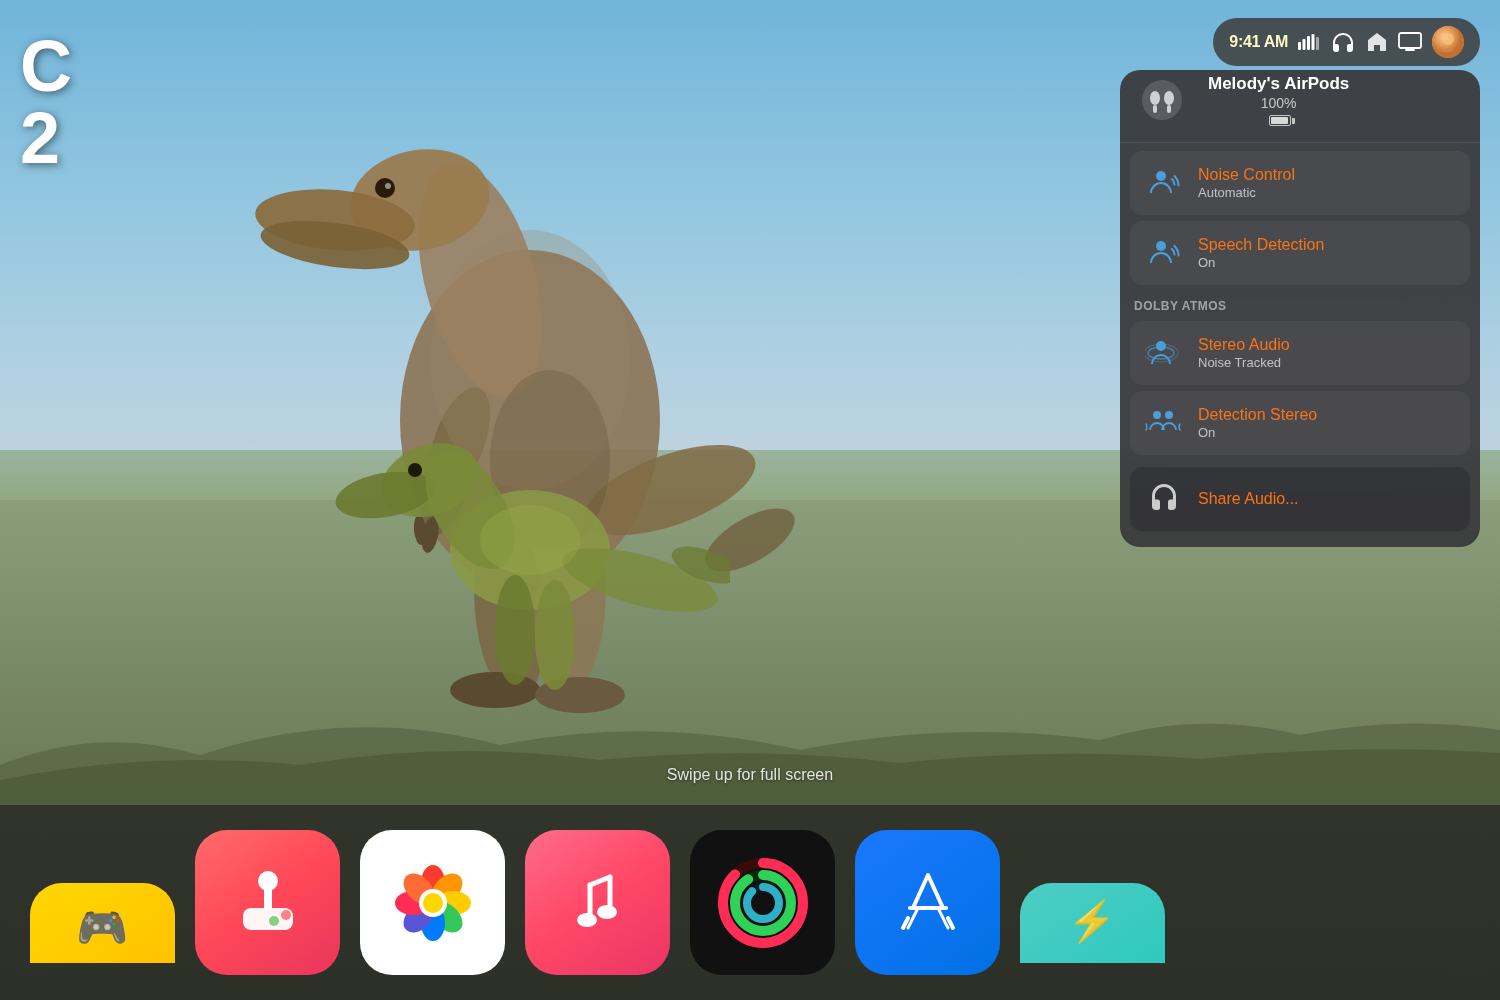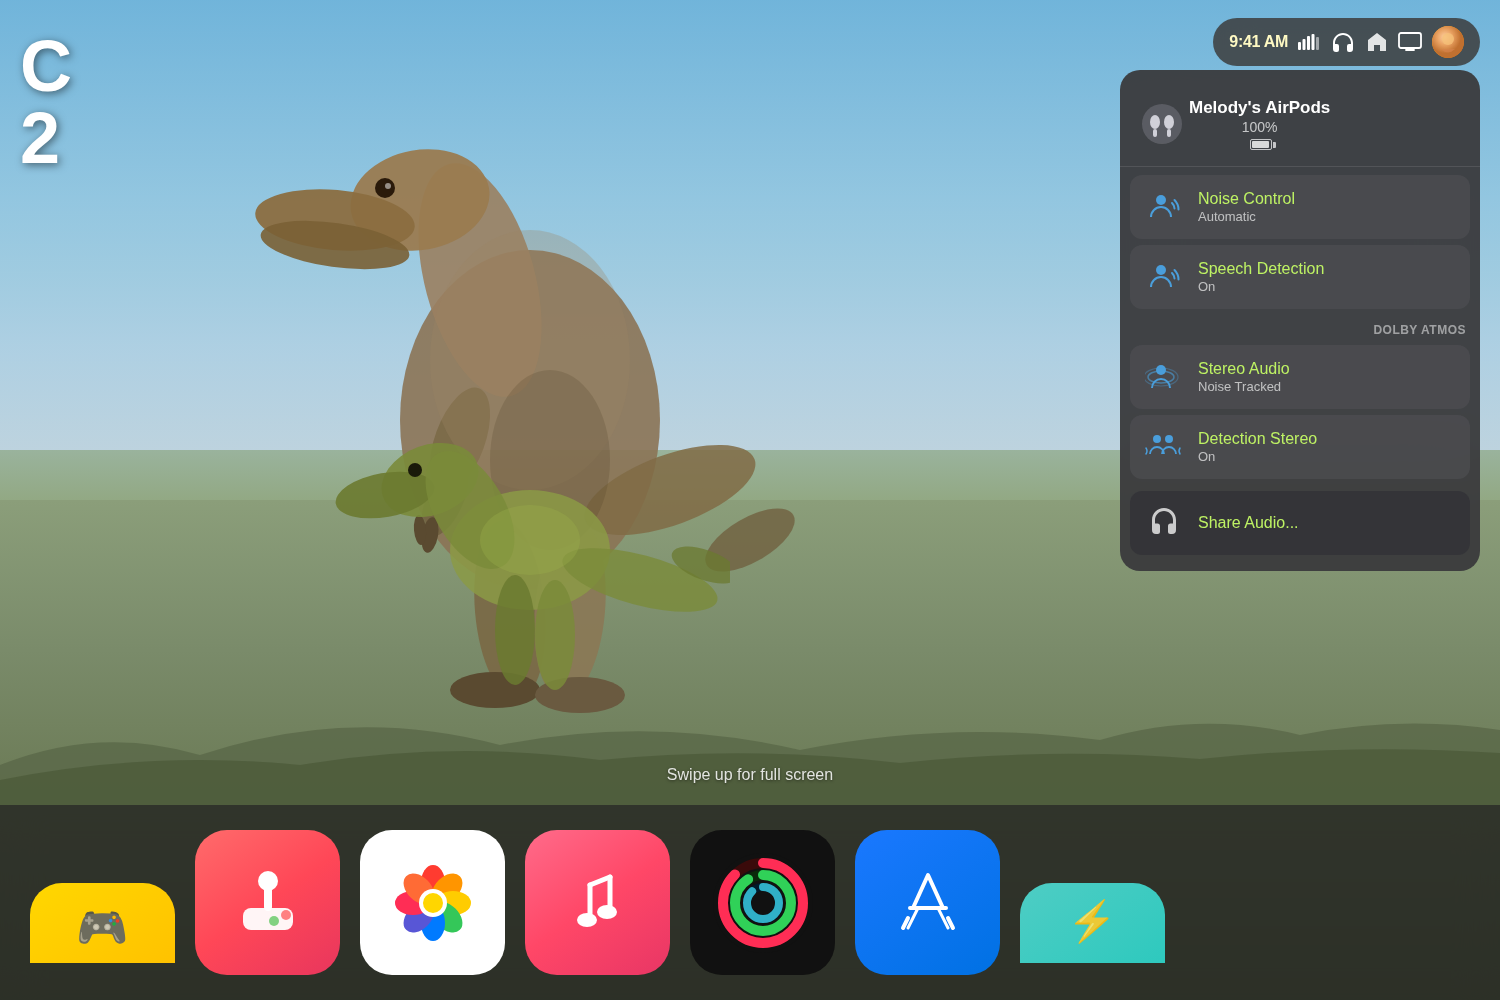--- a/index.html
+++ b/index.html
@@ -188,22 +188,22 @@
       background: rgba(58, 58, 60, 0.95);
       backdrop-filter: blur(30px);
       border-radius: 20px;
       padding: 0;
       overflow: hidden;
     }
 
     .airpods-header {
       display: flex;
       align-items: center;
-      gap: 5px;
-      padding: 28px 20px 16px;
+      gap: 24px;
+      padding: 4px 20px 16px;
       border-bottom: 1px solid rgba(255,255,255,0.1);
     }
 
     .airpods-icon-wrap {
       width: 44px;
       height: 44px;
       display: flex;
       align-items: center;
       justify-content: center;
       flex-shrink: 0;
@@ -284,37 +284,36 @@
       flex-shrink: 0;
     }
 
     .panel-row-text {
       flex: 1;
     }
 
     .panel-row-title {
       font-size: 16px;
       font-weight: 500;
-      color: #bef264;
+      color: #f97316;
     }
 
     .panel-row-subtitle {
       font-size: 13px;
       color: rgba(255,255,255,0.65);
       margin-top: 1px;
     }
 
     .section-label {
       font-size: 12px;
       font-weight: 600;
       color: rgba(255,255,255,0.5);
       letter-spacing: 0.5px;
       padding: 6px 14px 4px;
       text-transform: uppercase;
-      text-align: right;
     }
 
     
     .panel-row-share {
       background: rgba(50, 50, 55, 0.8);
     }
 
     
     .dino-silhouette {
       position: absolute;

